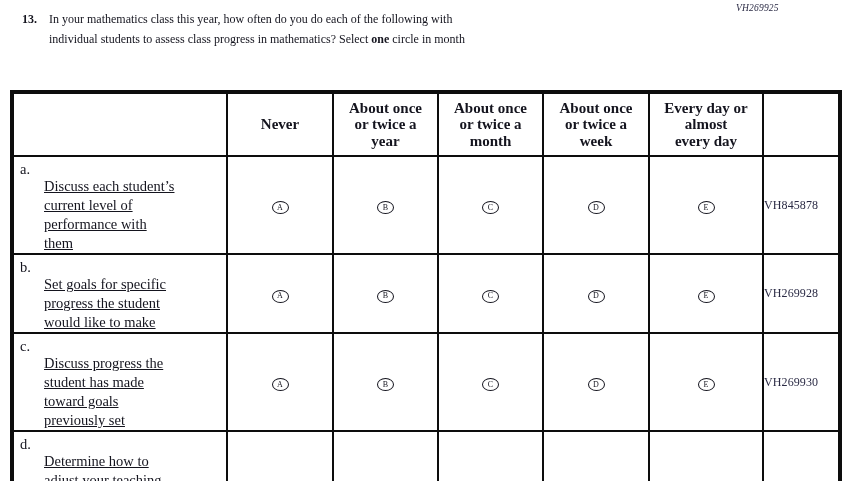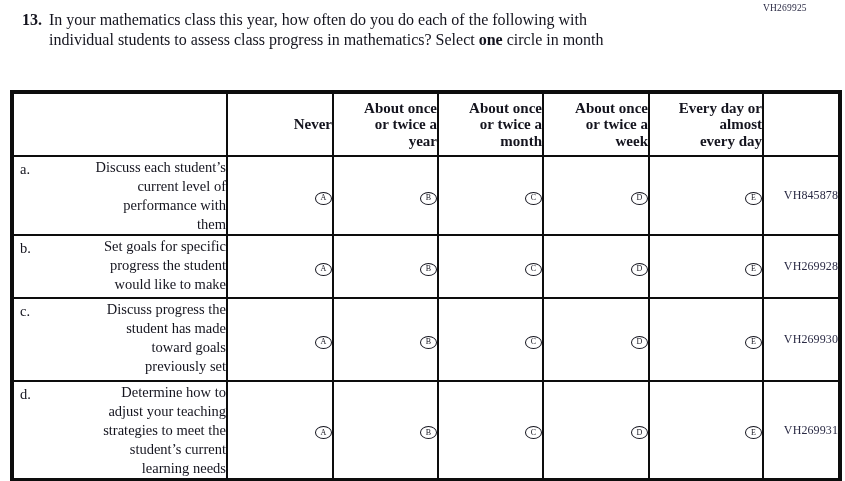--- a/index.html
+++ b/index.html
@@ -10,32 +10,33 @@
   body {
     width: 845px;
     height: 481px;
     position: relative;
     font-family: "Liberation Serif", serif;
     color: #14141e;
     overflow: hidden;
   }
   .page-code {
     position: absolute;
-    left: 763px;
+    left: 736px;
     top: 3px;
     font-size: 9.5px;
     letter-spacing: 0.2px;
     color: #2a2a44;
+    font-style: italic;
   }
   .question {
     position: absolute;
     left: 22px;
     top: 10px;
     width: 660px;
-    font-size: 16px;
+    font-size: 12px;
     line-height: 19.5px;
     padding-left: 27px;
   }
   .qnum {
     position: absolute;
     left: 0;
     top: 0;
     font-weight: bold;
   }
   .qline { display: block; }
@@ -49,21 +50,20 @@
   table.matrix {
     border-collapse: collapse;
     table-layout: fixed;
     width: 828px;
     border: 4px solid #0d0d0d;
   }
   table.matrix th,
   table.matrix td {
     border: 2px solid #0d0d0d;
     padding: 0;
-    text-align: right;
   }
   thead th {
     border-bottom: 4px solid #0d0d0d;
     font-size: 15px;
     font-weight: bold;
     line-height: 16.5px;
     text-align: center;
     vertical-align: middle;
     white-space: pre-line;
   }
@@ -75,22 +75,23 @@
     line-height: 19px;
   }
   .row-letter {
     position: absolute;
     left: 6px;
     top: 3px;
   }
   .row-label {
     display: block;
     margin-left: 30px;
-    padding-top: 1px;
+    padding-top: 20px;
     white-space: pre-line;
+    text-decoration: underline;
   }
   td.opt {
     text-align: center;
     vertical-align: middle;
   }
   .bubble {
     display: inline-flex;
     align-items: center;
     justify-content: center;
     width: 17px;

